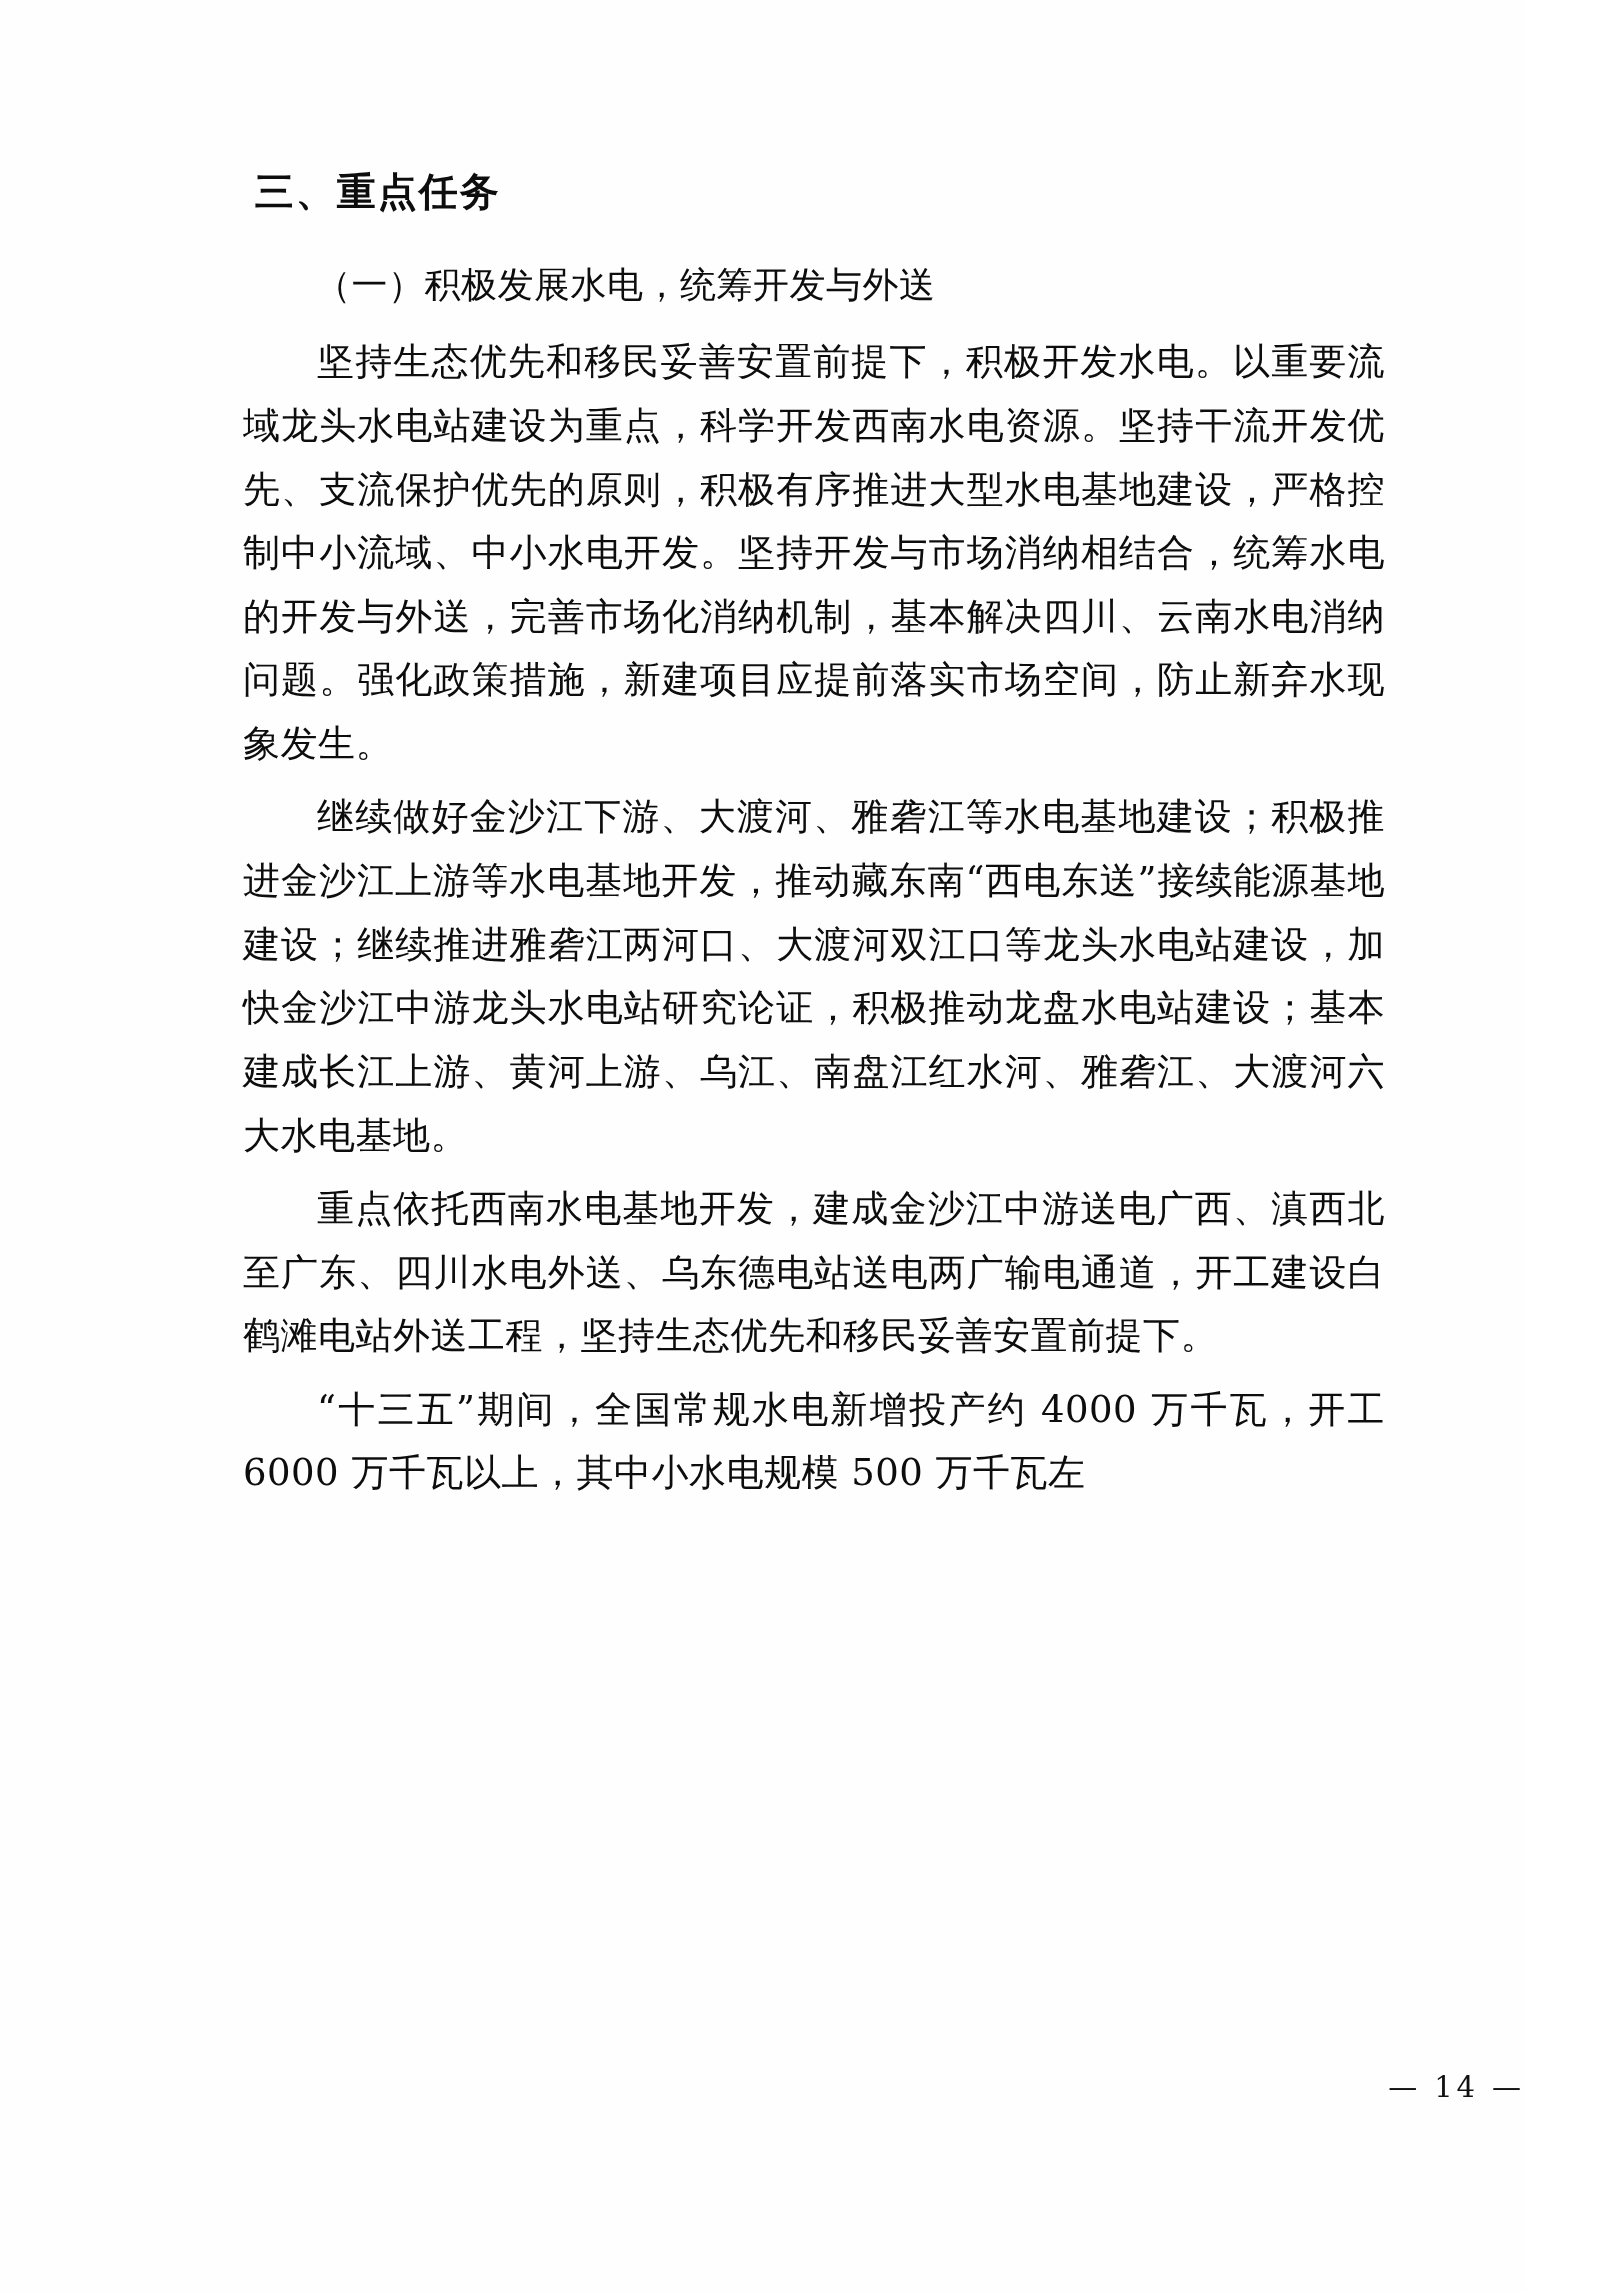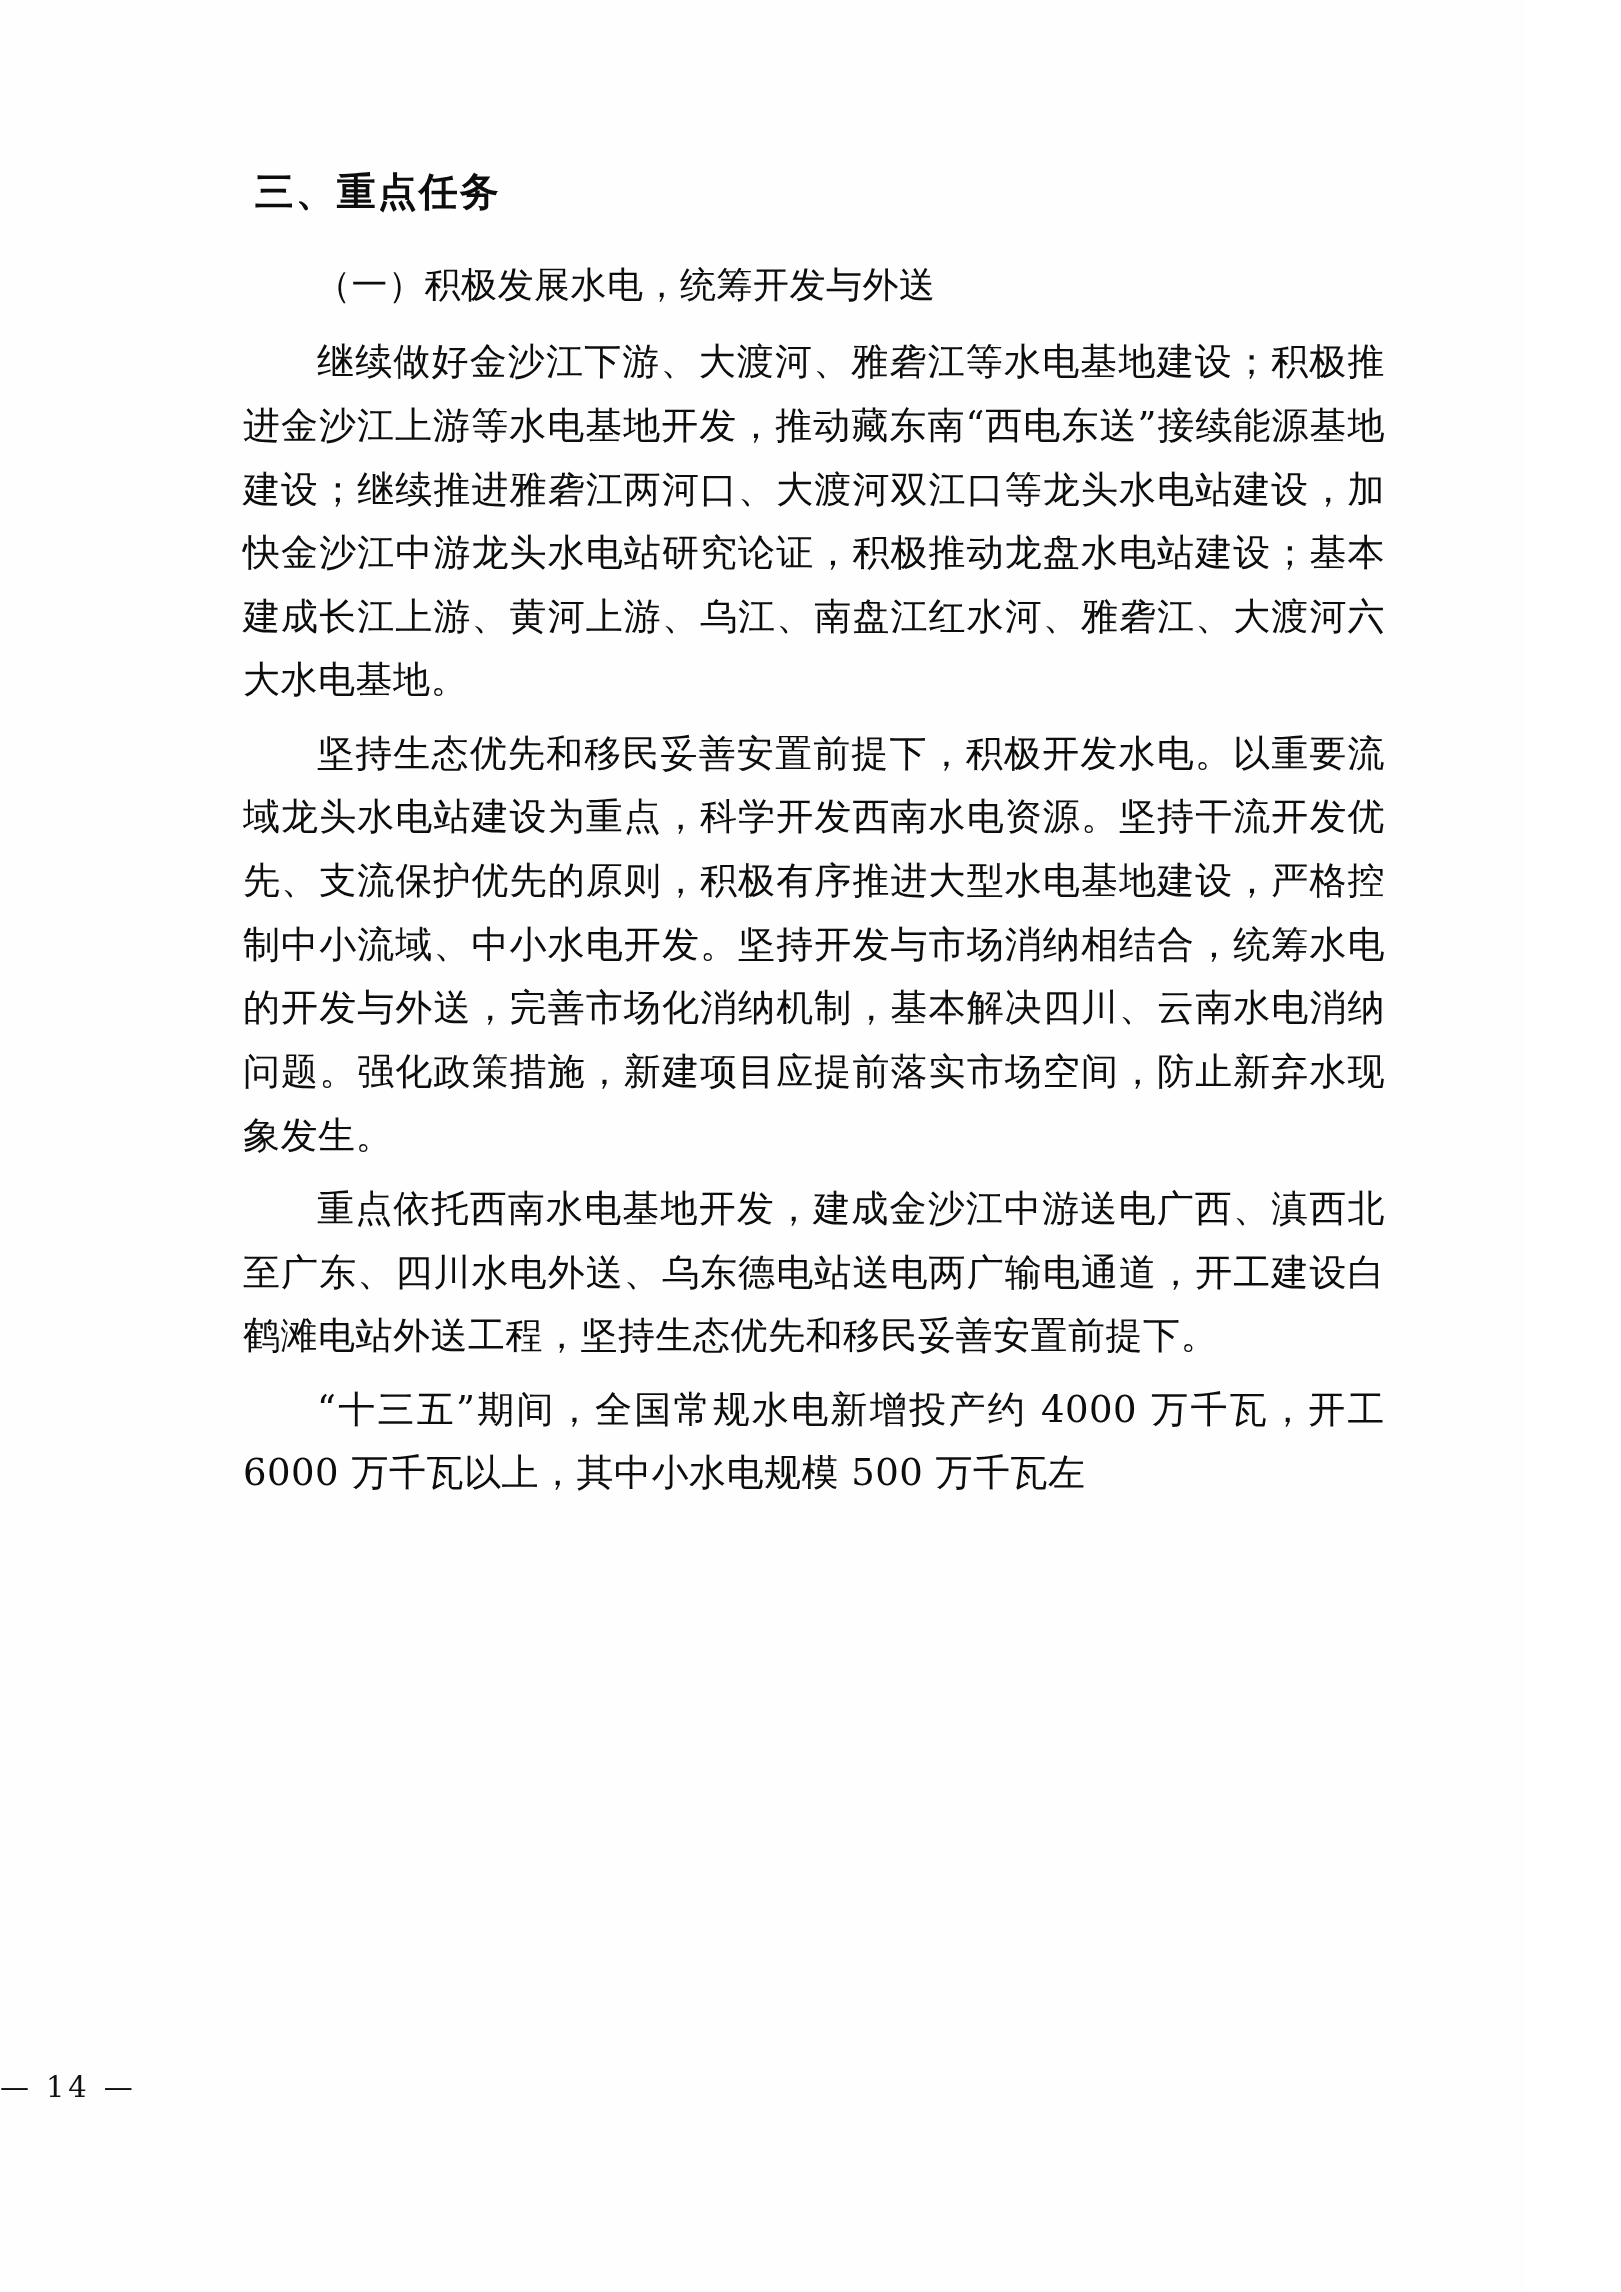--- a/index.html
+++ b/index.html
@@ -50,40 +50,40 @@
     margin: 0 0 13.7px 0;
     text-indent: 2em;
     letter-spacing: 0.5px;
     font-family: Liberation Serif, serif;
   }
   .footer {
     position: absolute;
     left: 0;
     right: 0;
     top: 2070px;
-    text-align: left;
+    text-align: right;
     font-size: 29px;
     font-family: "DejaVu Serif", serif;
     letter-spacing: 3.9px;
     color: #111;
   }
 </style>
 </head>
 <body>
 
 <div class="page">
   <div class="content">
 
     <h1 class="section-title">三、重点任务</h1>
 
     <p class="subhead">（一）积极发展水电，统筹开发与外送</p>
 
+    <p class="para indent">坚持生态优先和移民妥善安置前提下，积极开发水电。以重要流域龙头水电站建设为重点，科学开发西南水电资源。坚持干流开发优先、支流保护优先的原则，积极有序推进大型水电基地建设，严格控制中小流域、中小水电开发。坚持开发与市场消纳相结合，统筹水电的开发与外送，完善市场化消纳机制，基本解决四川、云南水电消纳问题。强化政策措施，新建项目应提前落实市场空间，防止新弃水现象发生。</p>
+
     <p class="para indent">继续做好金沙江下游、大渡河、雅砻江等水电基地建设；积极推进金沙江上游等水电基地开发，推动藏东南“西电东送”接续能源基地建设；继续推进雅砻江两河口、大渡河双江口等龙头水电站建设，加快金沙江中游龙头水电站研究论证，积极推动龙盘水电站建设；基本建成长江上游、黄河上游、乌江、南盘江红水河、雅砻江、大渡河六大水电基地。</p>
-
-    <p class="para indent">坚持生态优先和移民妥善安置前提下，积极开发水电。以重要流域龙头水电站建设为重点，科学开发西南水电资源。坚持干流开发优先、支流保护优先的原则，积极有序推进大型水电基地建设，严格控制中小流域、中小水电开发。坚持开发与市场消纳相结合，统筹水电的开发与外送，完善市场化消纳机制，基本解决四川、云南水电消纳问题。强化政策措施，新建项目应提前落实市场空间，防止新弃水现象发生。</p>
 
     <p class="para indent">重点依托西南水电基地开发，建成金沙江中游送电广西、滇西北至广东、四川水电外送、乌东德电站送电两广输电通道，开工建设白鹤滩电站外送工程，坚持生态优先和移民妥善安置前提下。</p>
 
     <p class="para indent">“十三五”期间，全国常规水电新增投产约 4000 万千瓦，开工 6000 万千瓦以上，其中小水电规模 500 万千瓦左</p>
 
   </div>
 
   <div class="footer">— 14 —</div>
 </div>
 

